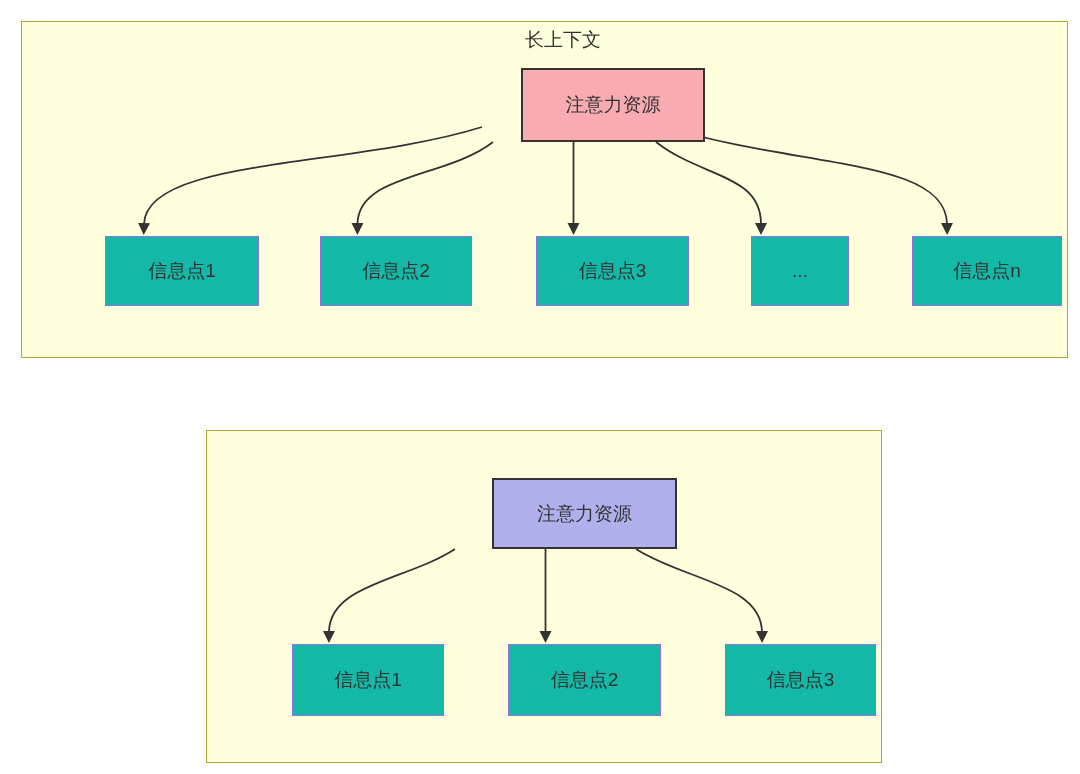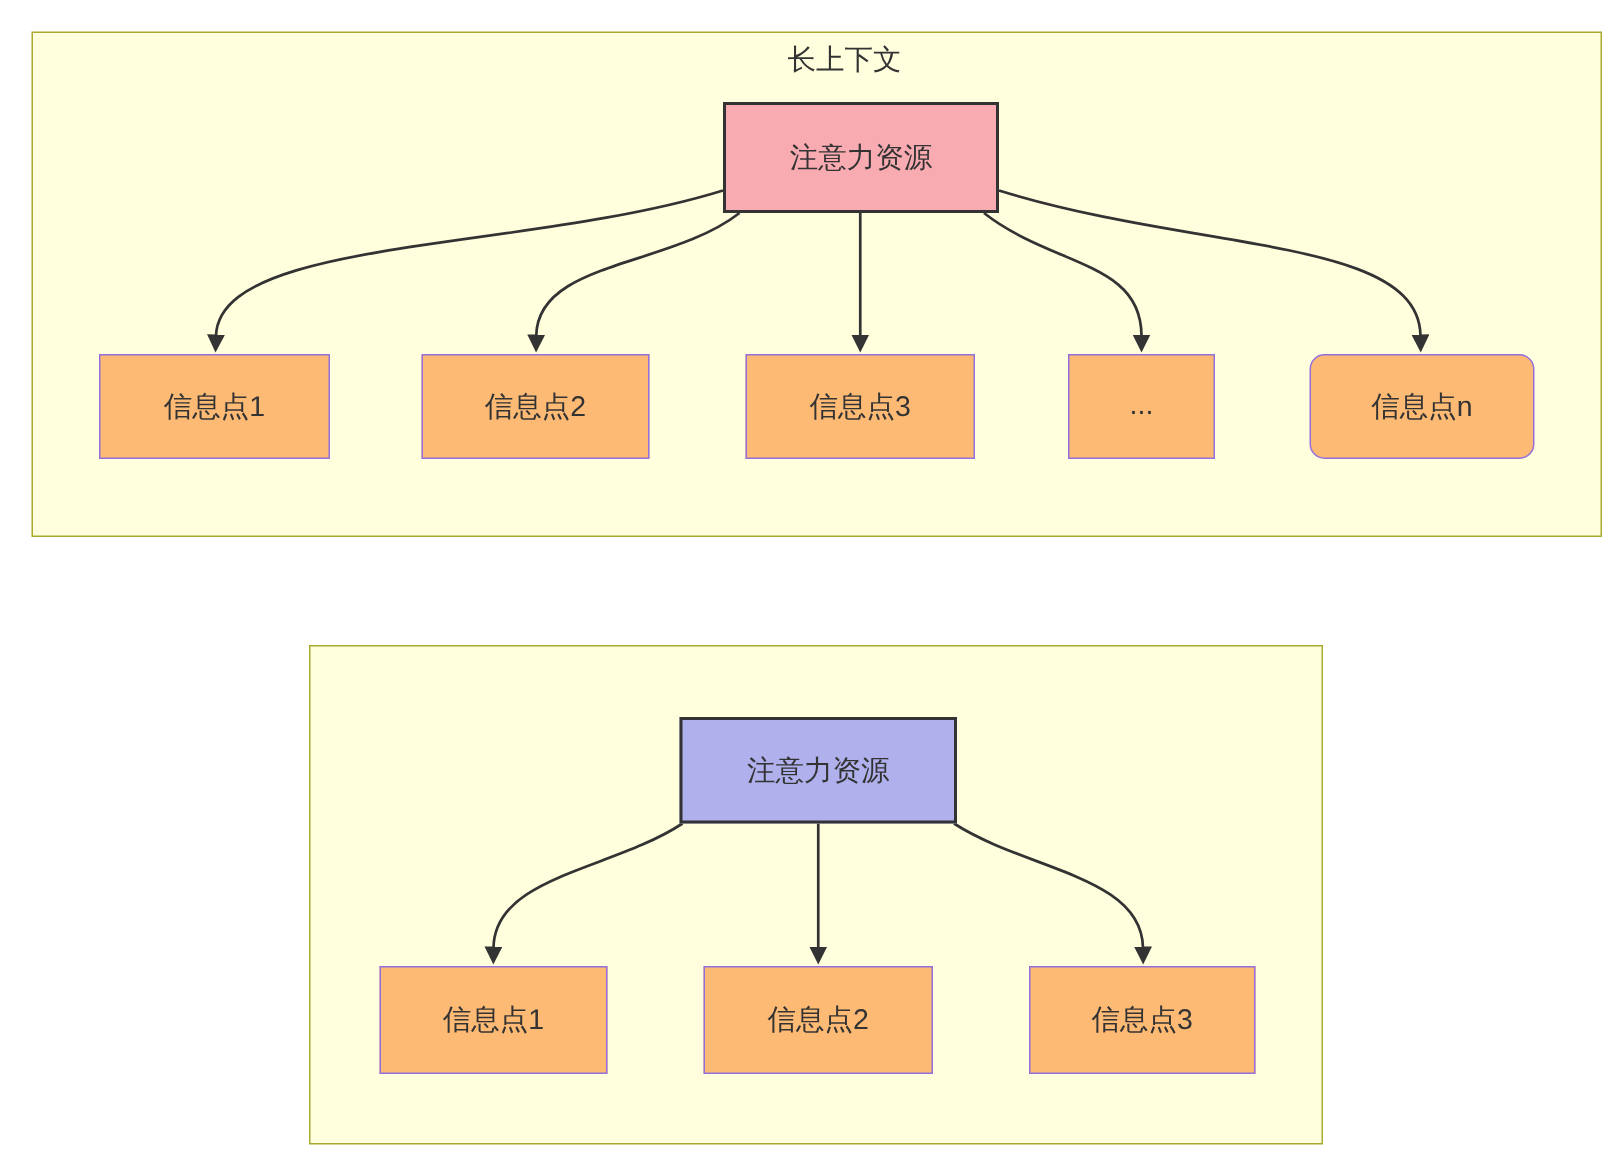--- a/index.html
+++ b/index.html
@@ -33,31 +33,32 @@
   .node {
     position: absolute;
     box-sizing: border-box;
     display: flex;
     align-items: center;
     justify-content: center;
     font-size: 19px;
     color: #333333;
     z-index: 3;
     white-space: nowrap;
+    margin-left: 39px;
   }
   .node.source {
     background: #f9abb2;
     border: 2px solid #333333;
   }
   .node.source-blue {
     background: #b0b0ed;
     border: 2px solid #333333;
   }
   .node.target {
-    background: #fdba74;
+    background: #14b8a6;
     border: 1.5px solid #9370db;
   }
   svg.edges {
     position: absolute;
     left: 0;
     top: 0;
     z-index: 2;
     pointer-events: none;
   }
   svg.edges path.edge {
@@ -93,21 +94,21 @@
     <path class="edge" d="M 545.5 549 L 545.5 632" marker-end="url(#arrow)"></path>
     <path class="edge" d="M 636 549 C 684 580, 761.5 584, 762 632" marker-end="url(#arrow)"></path>
   </svg>
 
   <div class="node source" style="left:482px; top:68px; width:184px; height:74px;">注意力资源</div>
 
   <div class="node target" style="left:66px; top:236px; width:154px; height:70px;">信息点1</div>
   <div class="node target" style="left:281px; top:236px; width:152px; height:70px;">信息点2</div>
   <div class="node target" style="left:497px; top:236px; width:153px; height:70px;">信息点3</div>
   <div class="node target" style="left:712px; top:236px; width:98px; height:70px;">...</div>
-  <div class="node target" style="left:873px; top:236px; width:150px; height:70px;border-radius:10px;">信息点n</div>
+  <div class="node target" style="left:873px; top:236px; width:150px; height:70px;">信息点n</div>
 
   <div class="node source-blue" style="left:453px; top:478px; width:185px; height:71px;">注意力资源</div>
 
   <div class="node target" style="left:253px; top:644px; width:152px; height:72px;">信息点1</div>
   <div class="node target" style="left:469px; top:644px; width:153px; height:72px;">信息点2</div>
   <div class="node target" style="left:686px; top:644px; width:151px; height:72px;">信息点3</div>
 
 </div>
 
 </body></html>

